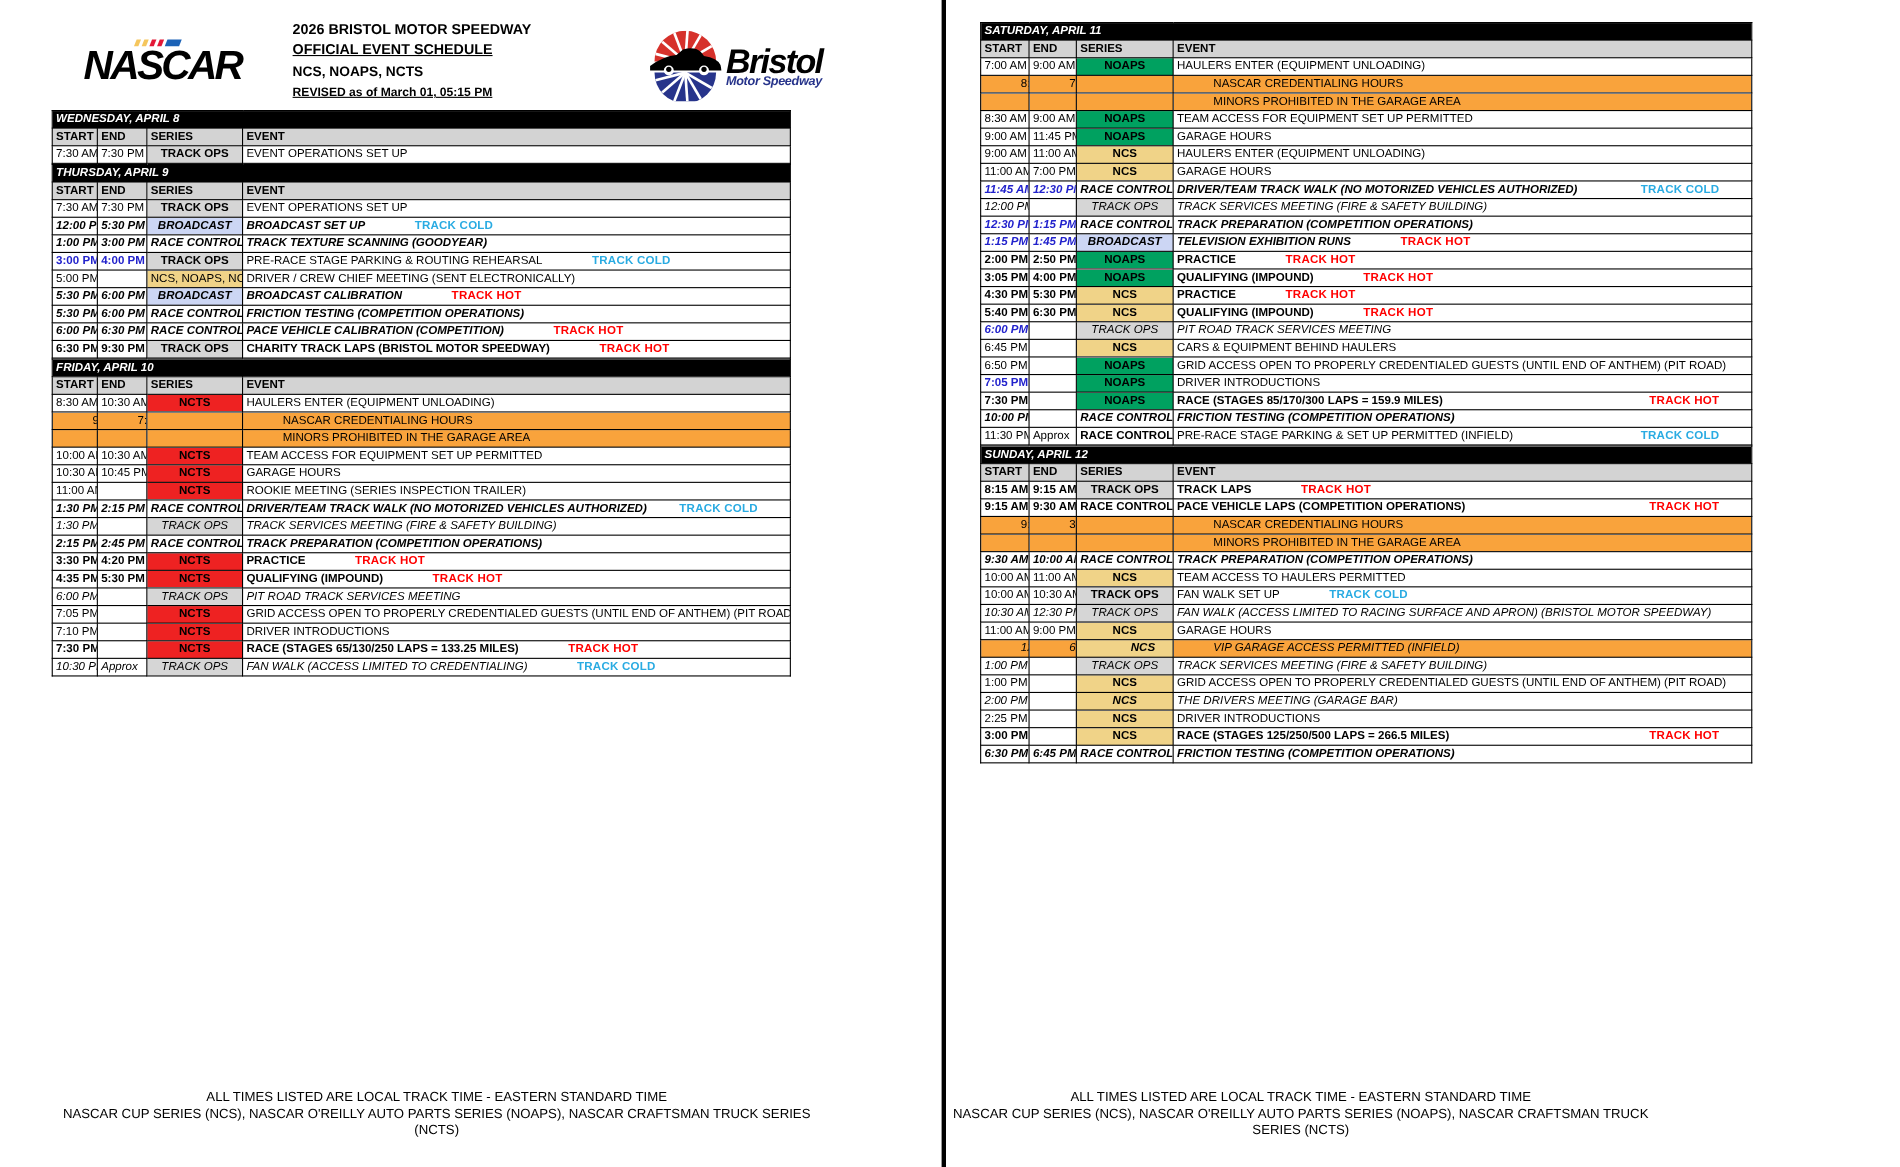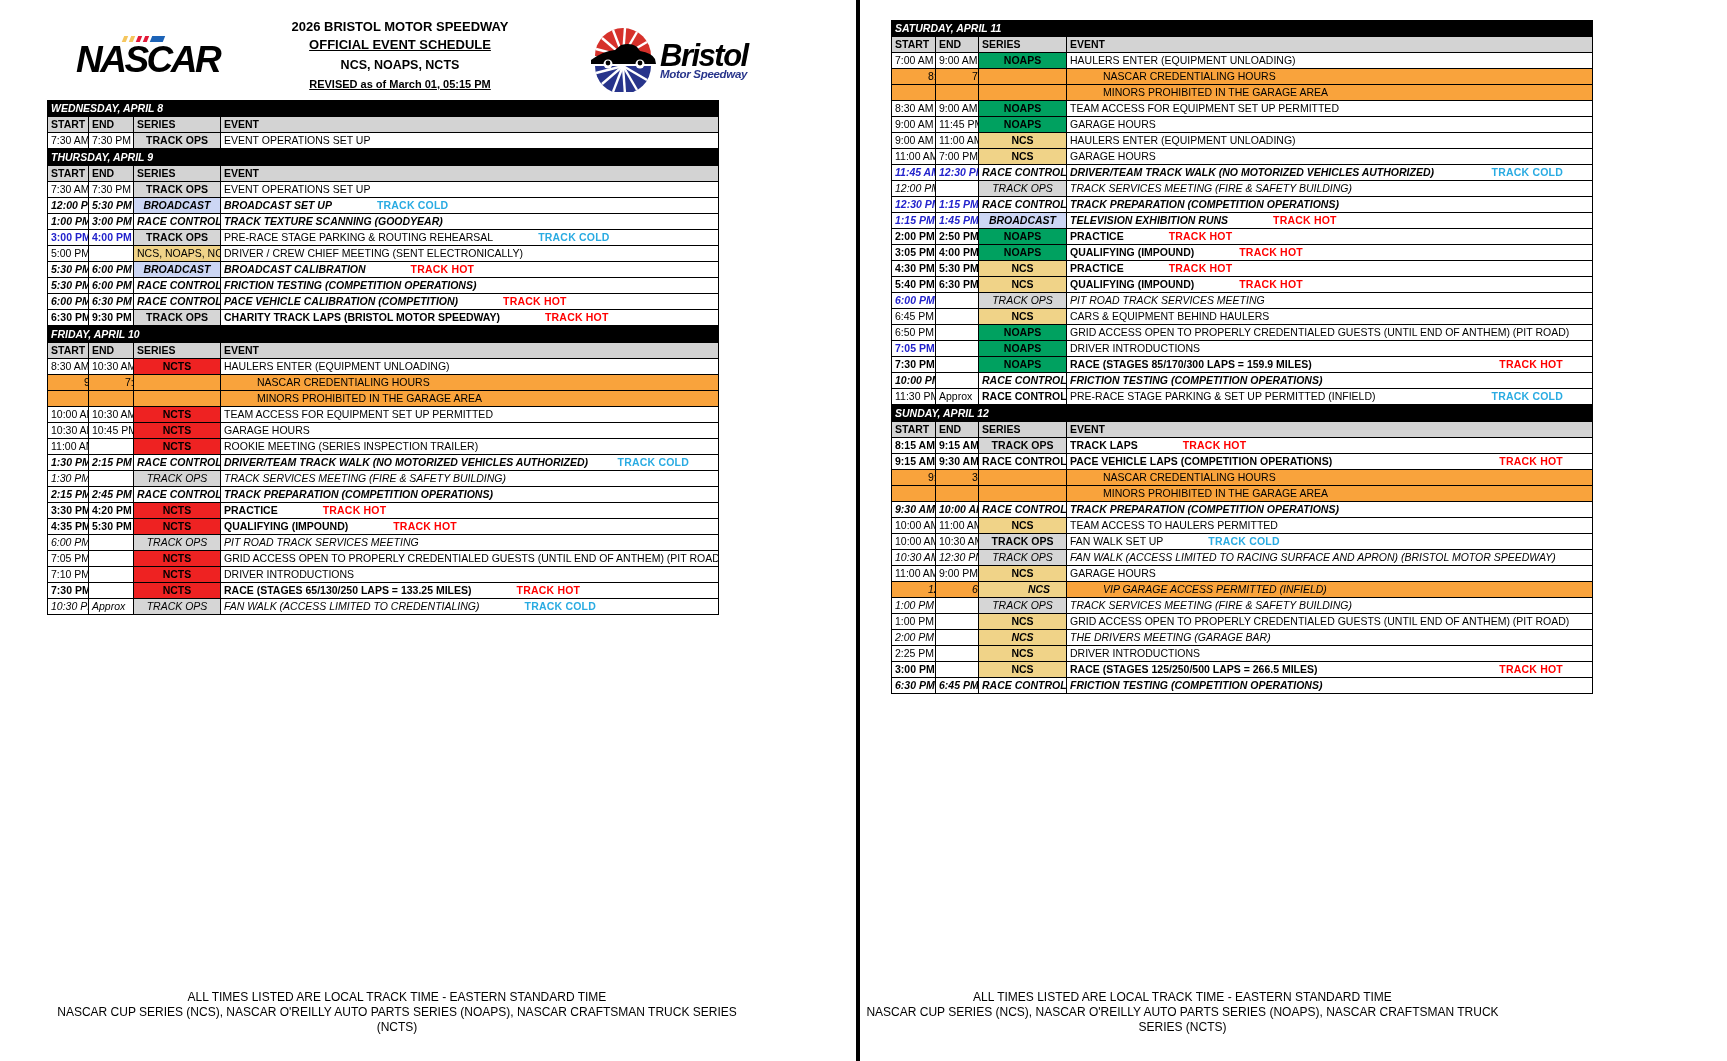--- a/index.html
+++ b/index.html
@@ -1,20 +1,20 @@
 <!DOCTYPE html>
 <html style="--orange: #F9A33C; --ncts: #EE2222; --noaps: #00A160; --ncs: #F0D388; --bc: #CCD6F4; --ops: #D6D6D6; --hdrgray: #D3D3D3; --hot: #FF0000; --cold: #29ABE2; --bluetime: #2222CC;"><head>
 <meta charset="utf-8">
 <style>
   html,body{margin:0;padding:0;background:#fff;}
   body{font-family:"Liberation Sans", sans-serif; color:#000;}
   .sheet{position:relative;width:1727px;height:1061px;background:#fff;overflow:hidden;}
 
   
-  .hdr-title{position:absolute;left:250px;top:18px;width:300px;text-align:center;}
+  .hdr-title{position:absolute;left:266px;top:18px;width:300px;text-align:left;}
   .hdr-title .t1{font-size:13px;font-weight:bold;line-height:17px;}
   .hdr-title .t2{font-size:13px;font-weight:bold;line-height:20px;text-decoration:underline;}
   .hdr-title .t3{font-size:12.5px;font-weight:bold;line-height:20px;}
   .hdr-title .t4{font-size:11px;font-weight:bold;line-height:18px;text-decoration:underline;}
 
   .nascar-logo{position:absolute;left:76px;top:36px;height:42px;display:flex;align-items:center;flex-direction:column;}
   .nascar-bars{display:flex;height:36px;transform:skewX(-22deg);margin-right:6px;}
   .nascar-bars i{display:block;height:100%;margin-right:3px;}
   .nascar-bars i.y{width:4px;background:#f5c65d;}
   .nascar-bars i.r{width:4px;background:#e31837;}

